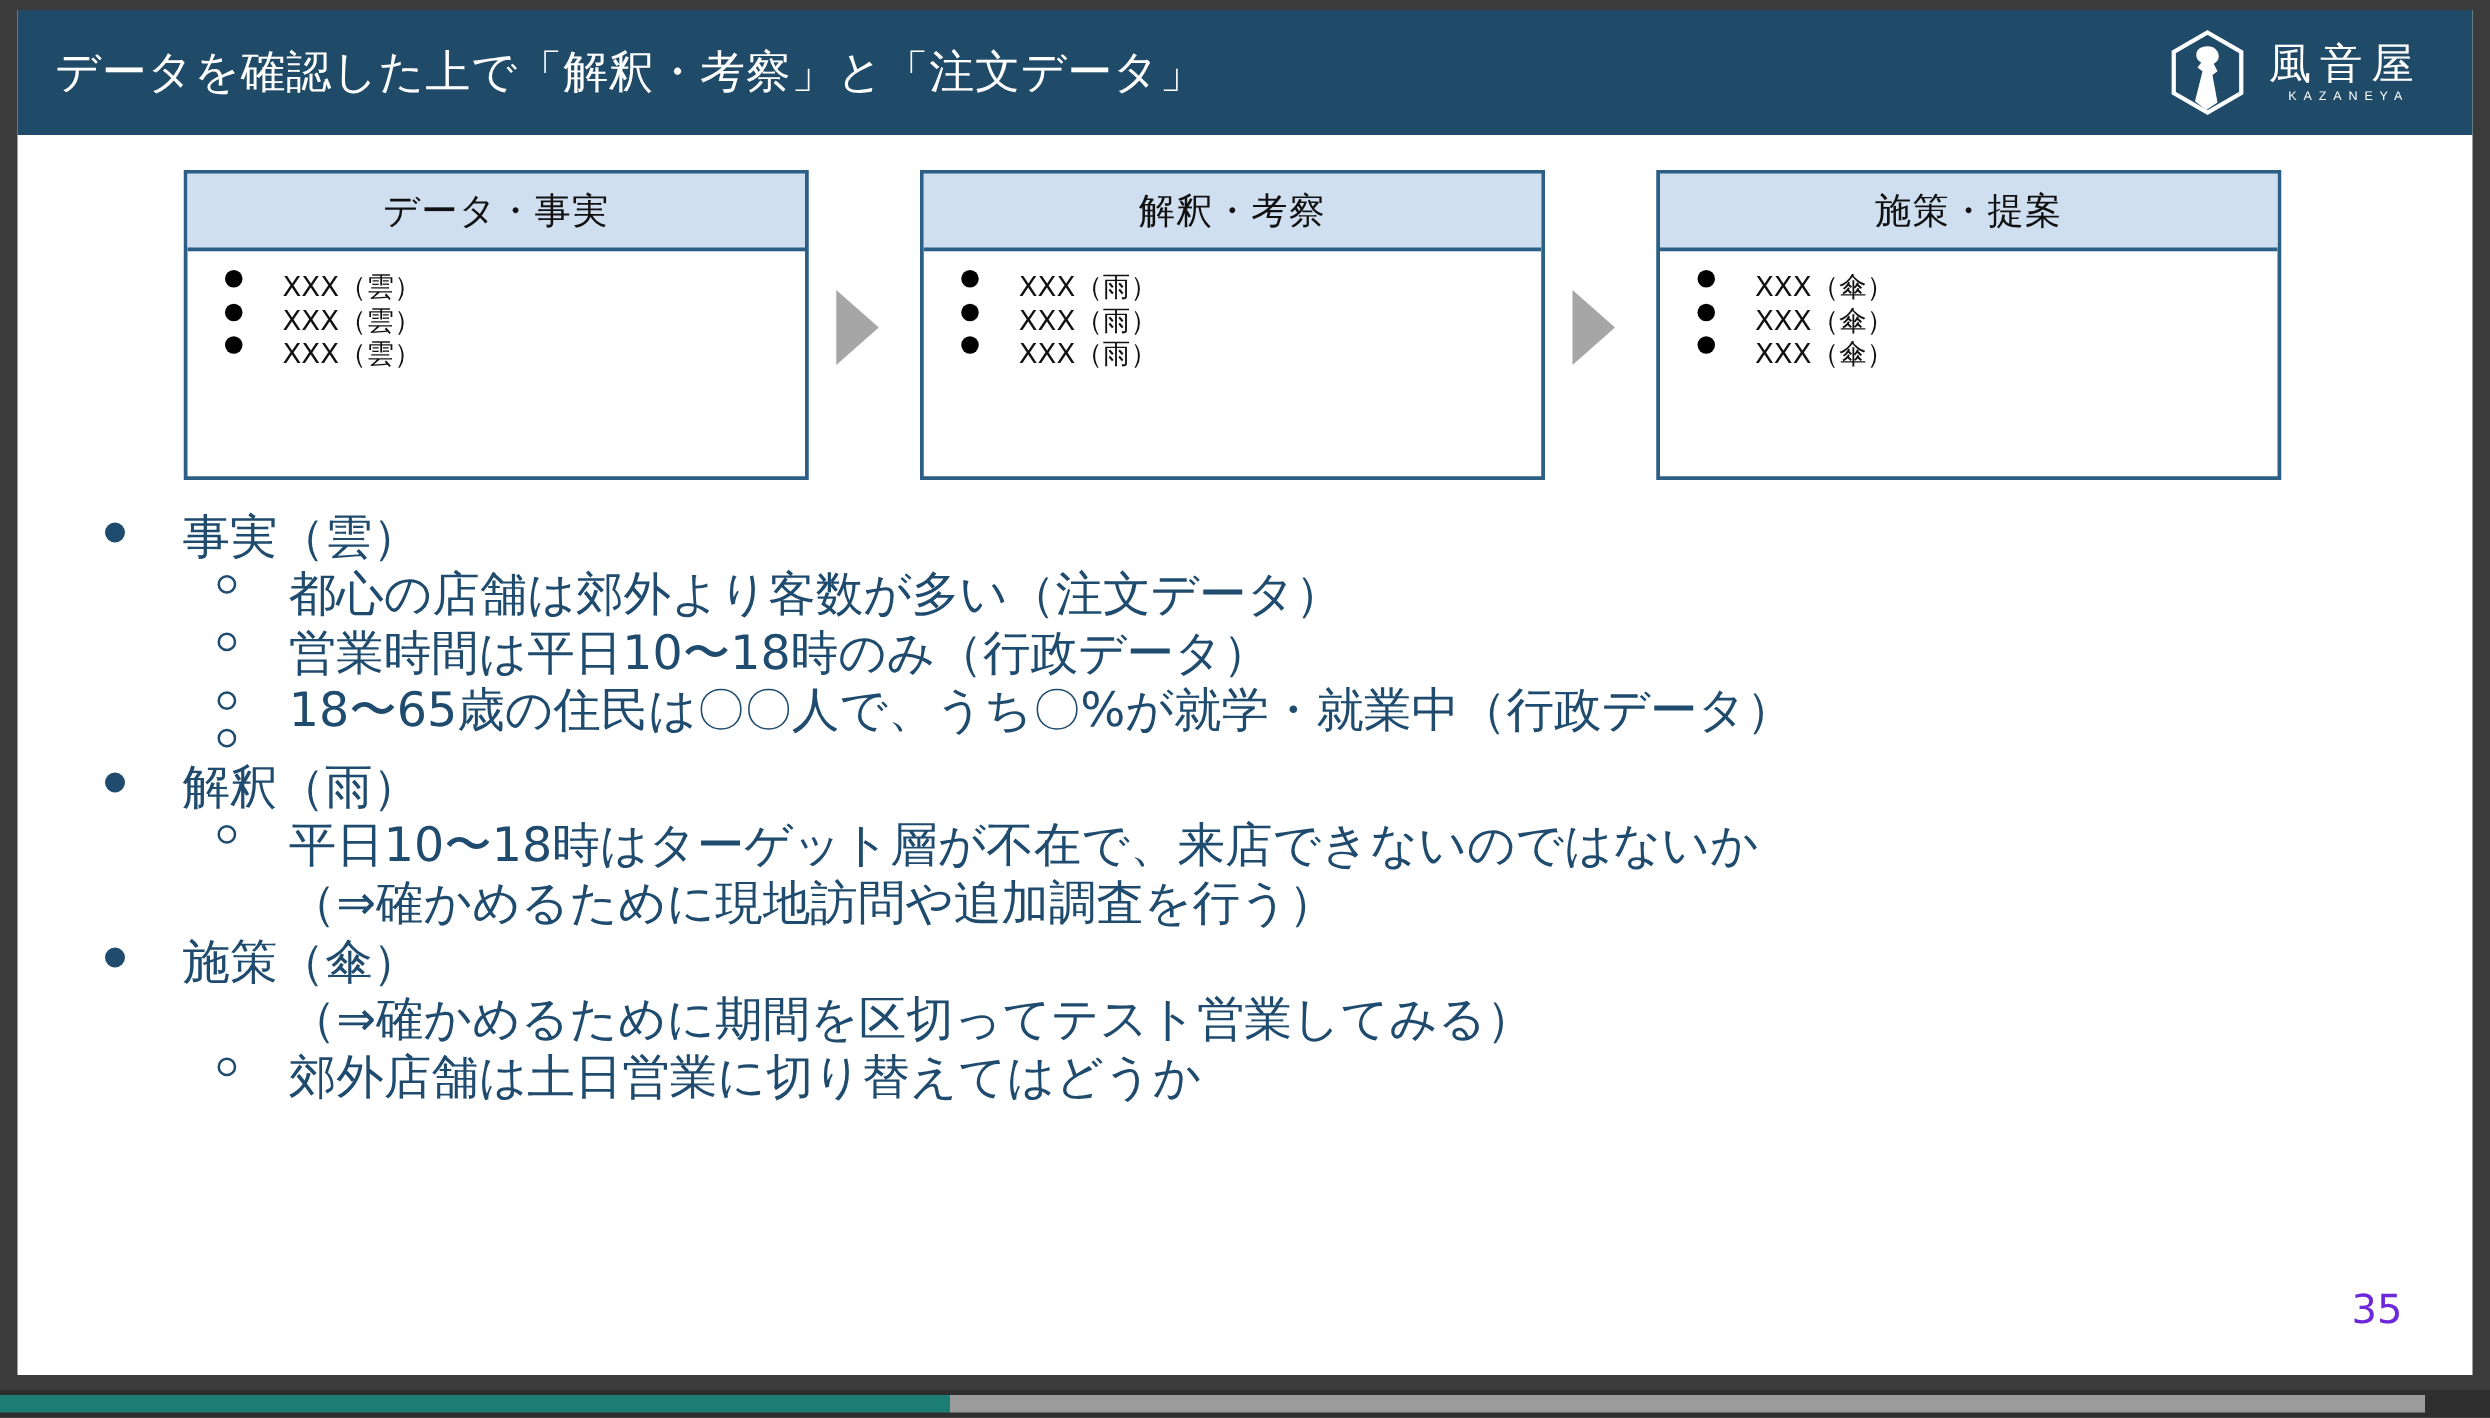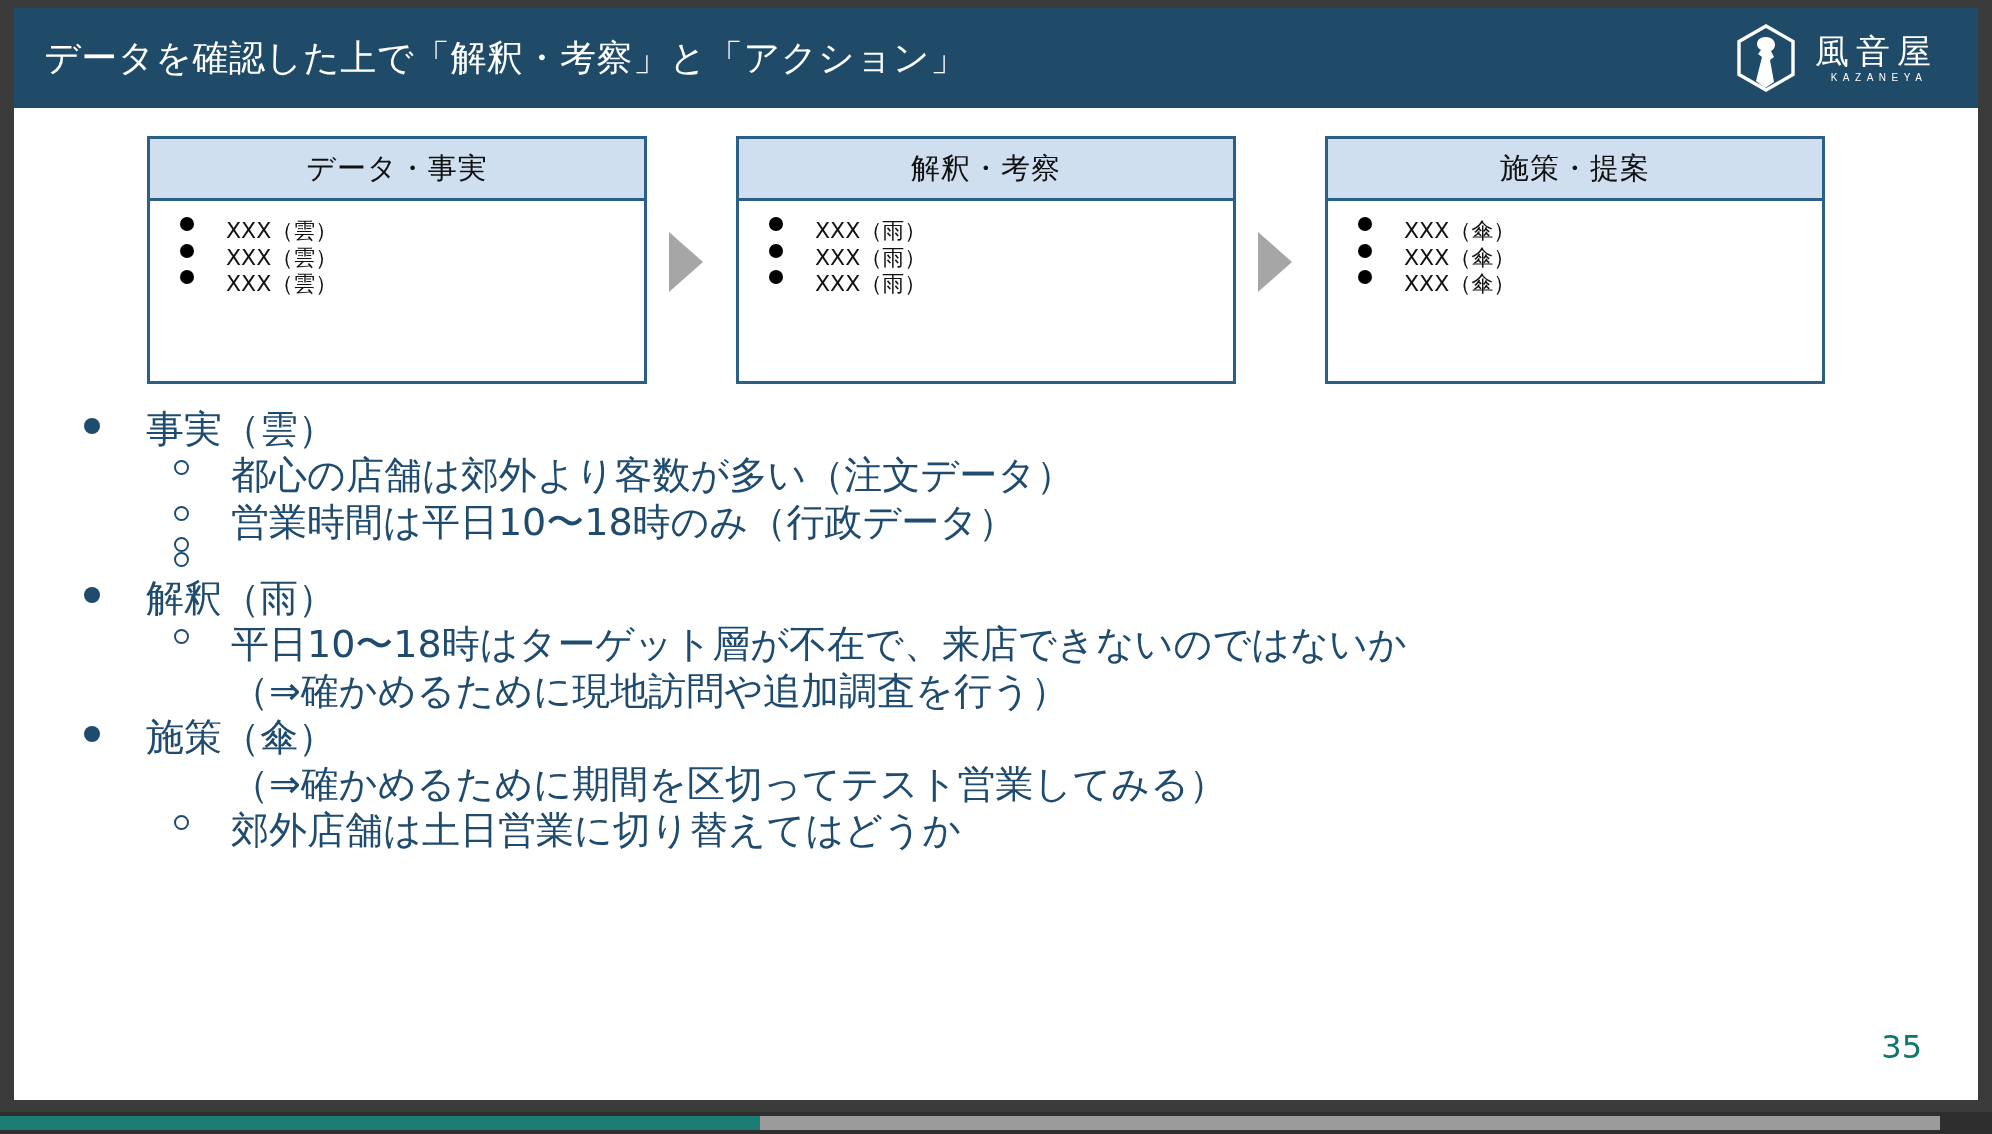--- a/index.html
+++ b/index.html
@@ -212,21 +212,21 @@
   }
   .lvl2.cont .marker {
     visibility: hidden;
   }
 
   
   .page-num {
     position: absolute;
     right: 56px;
     bottom: 34px;
-    color: #0f766e;
+    color: #6d28d9;
     font-size: 32px;
     font-family: "DejaVu Sans", "Liberation Sans", sans-serif;
   }
 
   
   .scroll-track {
     position: absolute;
     left: 0;
     bottom: 0;
     width: 1992px;
@@ -252,21 +252,21 @@
 </style>
 </head>
 <body>
 
 <div class="viewer">
 
   <div class="slide">
 
     <div class="title-bar">
       <div class="title-bar-inner"></div>
-      <div class="slide-title">データを確認した上で「解釈・考察」と「アクション」</div>
+      <div class="slide-title">データを確認した上で「解釈・考察」と「注文データ」</div>
 
       <div class="logo">
         <svg class="logo-mark" viewBox="0 0 62 68">
           <polygon points="31,2 58,17.5 58,50.5 31,66 4,50.5 4,17.5" fill="none" stroke="#ffffff" stroke-width="3.4"></polygon>
           <path d="M31 13 c6 0 9 4 9 8 c0 3 -2 5 -4 6 l3 6 l-4 3 l4 22 l-9 6 l-9 -7 l6 -24 l-4 -3 l3 -4 c-2 -1 -4 -3 -4 -6 c0 -4 3 -7 9 -7 z" fill="#ffffff"></path>
         </svg>
         <div class="logo-text">
           <div class="logo-kanji">風音屋</div>
           <div class="logo-roman">KAZANEYA</div>
         </div>
@@ -344,20 +344,21 @@
       <div class="lvl2">
         <span class="marker"></span>
         <span>都心の店舗は郊外より客数が多い（注文データ）</span>
       </div>
       <div class="lvl2">
         <span class="marker"></span>
         <span>営業時間は平日10〜18時のみ（行政データ）</span>
       </div>
       <div class="lvl2">
         <span class="marker"></span>
+        <span>18〜65歳の住民は〇〇人で、うち〇%が就学・就業中（行政データ）</span>
       </div>
       <div class="lvl2">
         <span class="marker"></span>
       </div>
 
       <div class="lvl1">
         <span class="marker"></span>
         <span>解釈（雨）</span>
       </div>
       <div class="lvl2">

